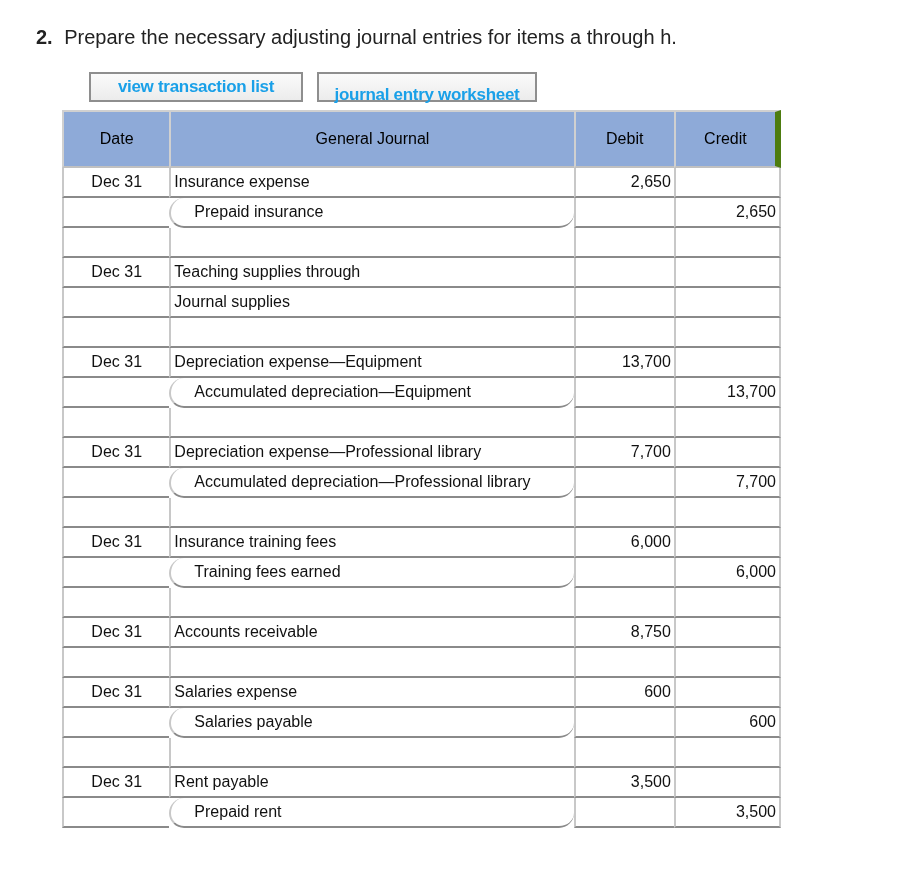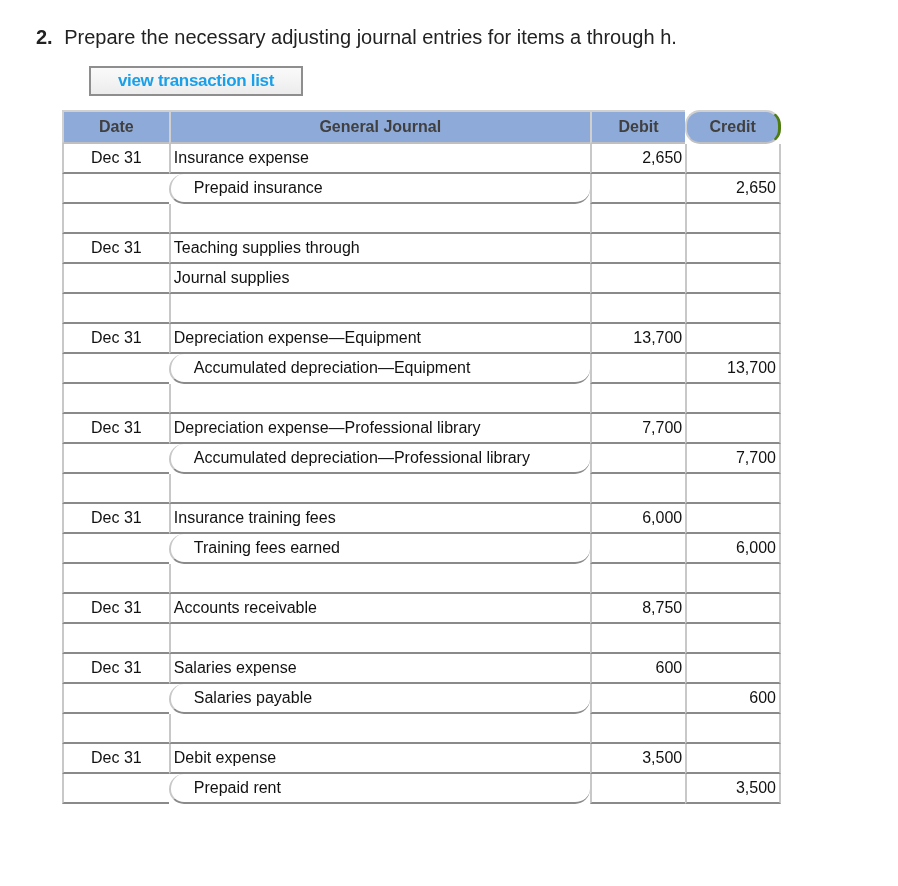--- a/index.html
+++ b/index.html
@@ -1,37 +1,37 @@
 <!DOCTYPE html>
 <html><head>
 <meta charset="utf-8">
 <style>
   html, body { margin: 0; padding: 0; background: #ffffff; }
   body { width: 898px; height: 886px; position: relative; font-family: "Liberation Sans", sans-serif; color: #111; }
   .question { position: absolute; left: 36px; top: 26px; font-size: 20px; color: #222; }
   .question .num { font-weight: bold; margin-right: 6px; }
-  .btns { position: absolute; left: 89px; top: 66px; display: flex; gap: 14px; flex-direction: column; }
+  .btns { position: absolute; left: 89px; top: 72px; display: flex; gap: 14px; }
   .btn {
     height: 30px; box-sizing: border-box; padding: 0 14px;
     border: 2px solid #8e8e8e; background: linear-gradient(#fafafa, #ececec);
     color: #1aa0e8; font-weight: bold; font-size: 17px; line-height: 26px; letter-spacing: -0.3px;
     cursor: pointer; font-family: "Liberation Sans", sans-serif;
   }
   .btn.b1 { width: 214px; }
   .btn.b2 { width: 220px; padding: 8px 6px; }
   table.journal {
     position: absolute; left: 62px; top: 110px; border-collapse: separate; border-spacing: 0;
     width: 719px; font-size: 16px;
   }
   table.journal th {
-    background: #8eaad8; height: 30px; font-weight: bold; font-size: 16px; color: #404040;
+    background: #8eaad8; height: 30px; font-weight: normal; font-size: 16px; color: #000000;
     border-left: 2px solid #d0d0d0; border-top: 2px solid #d0d0d0; border-bottom: 2px solid #c0c0c0;
-    padding: 0;
-  }
-  table.journal th:last-child { border-right: 3px solid #4d7c0f; border-radius: 15px; }
+    padding: 12px;
+  }
+  table.journal th:last-child { border-right: 6px solid #4d7c0f; }
   table.journal td {
     height: 28px; padding: 0; border-left: 2px solid #c8c8c8; border-bottom: 2px solid #8a8a8a;
     background: #fff; white-space: nowrap;
   }
   table.journal td:last-child { border-right: 2px solid #c8c8c8; }
   td.date { width: 110px; text-align: center; }
   td.acct { width: 404px; padding-left: 3px !important; }
   td.acct.credit-line { padding-left: 23px !important; border-radius: 15px; }
   td.debit { width: 96px; text-align: right; padding-right: 3px !important; }
   td.credit { width: 94px; text-align: right; padding-right: 3px !important; }
@@ -178,21 +178,21 @@
         <td class="credit">600</td>
       </tr>
       <tr>
         <td class="date"></td>
         <td class="acct"></td>
         <td class="debit"></td>
         <td class="credit"></td>
       </tr>
       <tr>
         <td class="date">Dec 31</td>
-        <td class="acct">Debit expense</td>
+        <td class="acct">Rent payable</td>
         <td class="debit">3,500</td>
         <td class="credit"></td>
       </tr>
       <tr>
         <td class="date"></td>
         <td class="acct credit-line">Prepaid rent</td>
         <td class="debit"></td>
         <td class="credit">3,500</td>
       </tr>
     </tbody>

